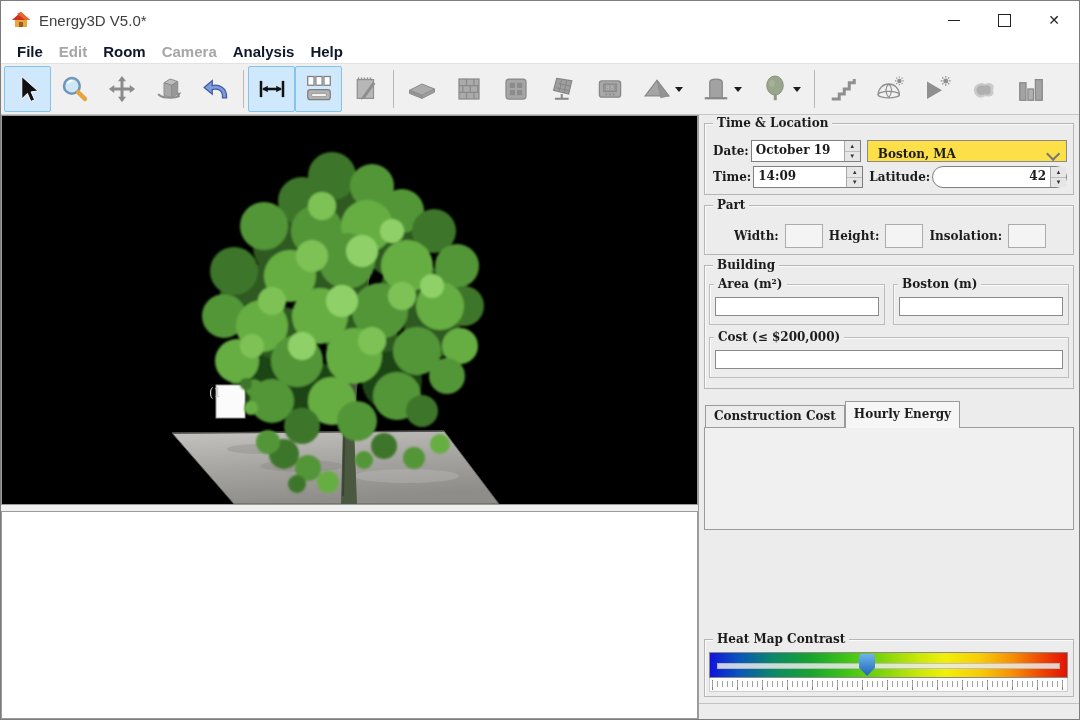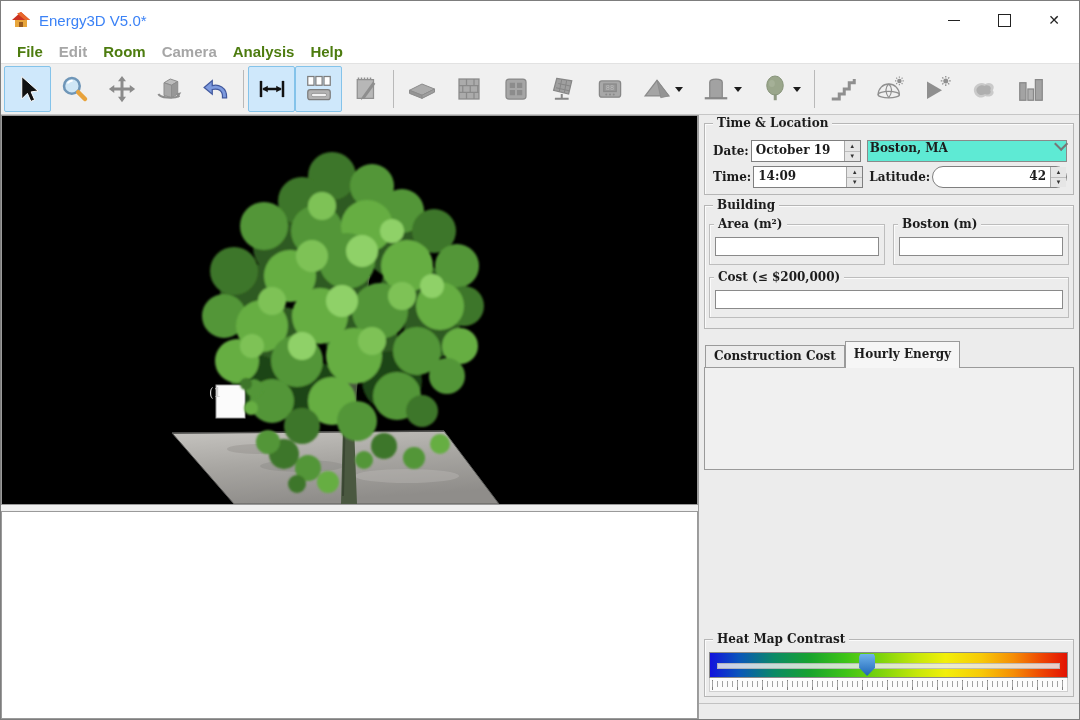--- a/index.html
+++ b/index.html
@@ -3,30 +3,30 @@
 <meta charset="utf-8">
 <style>
   html,body{margin:0;padding:0;}
   body{width:1080px;height:720px;overflow:hidden;background:#fff;
        font-family:"Liberation Sans",sans-serif;-webkit-font-smoothing:antialiased;}
   .window{width:1078px;height:718px;border:1px solid #7d7d7d;display:flex;flex-direction:column;}
 
   
   .titlebar{height:38px;display:flex;align-items:center;background:#fff;flex:0 0 auto;}
   .app-icon{width:20px;height:18px;margin:0 8px 0 10px;}
-  .title-text{font-size:15px;color:#3b82f6;}
+  .title-text{font-size:15px;color:#404040;}
   .win-controls{margin-left:auto;display:flex;height:100%;}
   .win-btn{width:50px;height:100%;display:flex;align-items:center;justify-content:center;color:#222;}
   .glyph-min{width:12px;height:0;border-top:1px solid #222;display:inline-block;}
   .glyph-max{width:11px;height:11px;border:1px solid #222;display:inline-block;}
   .glyph-close{font-size:14px;line-height:1;}
 
   
   .menubar{height:24px;display:flex;align-items:center;background:#fff;padding-left:8px;flex:0 0 auto;}
-  .menu-item{padding:0 8px;font-size:15px;font-weight:600;color:#4d7c0f;}
+  .menu-item{padding:0 8px;font-size:15px;font-weight:600;color:#0f172a;}
   .menu-item.disabled{color:#a6a6a6;}
 
   
   .toolbar{height:50px;background:#f0f0f0;border-top:1px solid #e2e2e2;border-bottom:1px solid #c6c6c6;
            display:flex;align-items:center;padding-left:3px;flex:0 0 auto;}
   .tbtn{width:45px;height:44px;display:flex;align-items:center;justify-content:center;
         border:1px solid transparent;border-radius:2px;flex:0 0 auto;}
   .tbtn.wide{width:57px;gap:3px;}
   .tbtn.selected{background:#cfe8fb;border-color:#84c3ea;}
   .tbtn svg{width:30px;height:30px;}
@@ -52,22 +52,22 @@
   .lbl{white-space:nowrap;padding:0 2px;}
 
   .spinner{display:flex;align-items:stretch;border:1px solid #7f7f7f;background:#fff;height:22px;box-sizing:border-box;}
   .spin-val{flex:1;padding:2px 4px;overflow:hidden;white-space:nowrap;}
   .spin-val.right{text-align:right;}
   .spin-btns{width:15px;display:flex;flex-direction:column;border-left:1px solid #a8a8a8;}
   .spin-up,.spin-down{flex:1;background:#e6e6e6;display:flex;align-items:center;justify-content:center;
         font-size:6px;color:#333;font-family:"Liberation Sans",sans-serif;}
   .spin-up{border-bottom:1px solid #bdbdbd;}
 
-  .combo{display:flex;align-items:flex-start;border:1px solid #8a8a8a;background:#5eead4;height:22px;
-         box-sizing:border-box;padding:0 2px;flex:1;}
+  .combo{display:flex;align-items:flex-end;border:1px solid #8a8a8a;background:#fde047;height:22px;
+         box-sizing:border-box;padding:0 10px;flex:1;}
   .combo .chev{margin-left:auto;width:8px;height:8px;border-right:2px solid #777;border-bottom:2px solid #777;
          transform:rotate(45deg) translateY(-3px);}
 
   .dfield{border:1px solid #ababab;background:#ececec;color:#9a9a9a;height:20px;box-sizing:border-box;
           display:flex;align-items:center;justify-content:center;padding:0 4px;}
   .efield{border:1px solid #ababab;background:#f4f4f4;height:24px;width:38px;box-sizing:border-box;}
   .tinput{border:1px solid #8a8a8a;background:#fff;height:19px;box-sizing:border-box;width:100%;}
 
   .subgroups{display:flex;gap:8px;margin-top:6px;}
   .subgroup{position:relative;border:1px solid #bdbdbd;box-shadow:inset 1px 1px 0 #fbfbfb;
@@ -440,20 +440,31 @@
             <span class="spin-val right">42</span>
             <span class="spin-btns">
                 <span class="spin-up">▲</span>
                 <span class="spin-down">▼</span>
               </span>
           </div>
         </div>
       </div>
 
 
+      <div class="group">
+        <span class="gtitle">Part</span>
+        <div class="row" style="margin-top:8px;justify-content:center;gap:4px;">
+          <span class="lbl">Width:</span>
+          <div class="efield"></div>
+          <span class="lbl">Height:</span>
+          <div class="efield"></div>
+          <span class="lbl">Insolation:</span>
+          <div class="efield"></div>
+        </div>
+      </div>
 
       <div class="group" style="padding-bottom:10px;">
         <span class="gtitle">Building</span>
         <div class="subgroups" style="margin-top:8px;">
           <div class="subgroup">
             <span class="gtitle">Area (m²)</span>
             <div class="tinput"></div>
           </div>
           <div class="subgroup">
             <span class="gtitle">Boston (m)</span>

